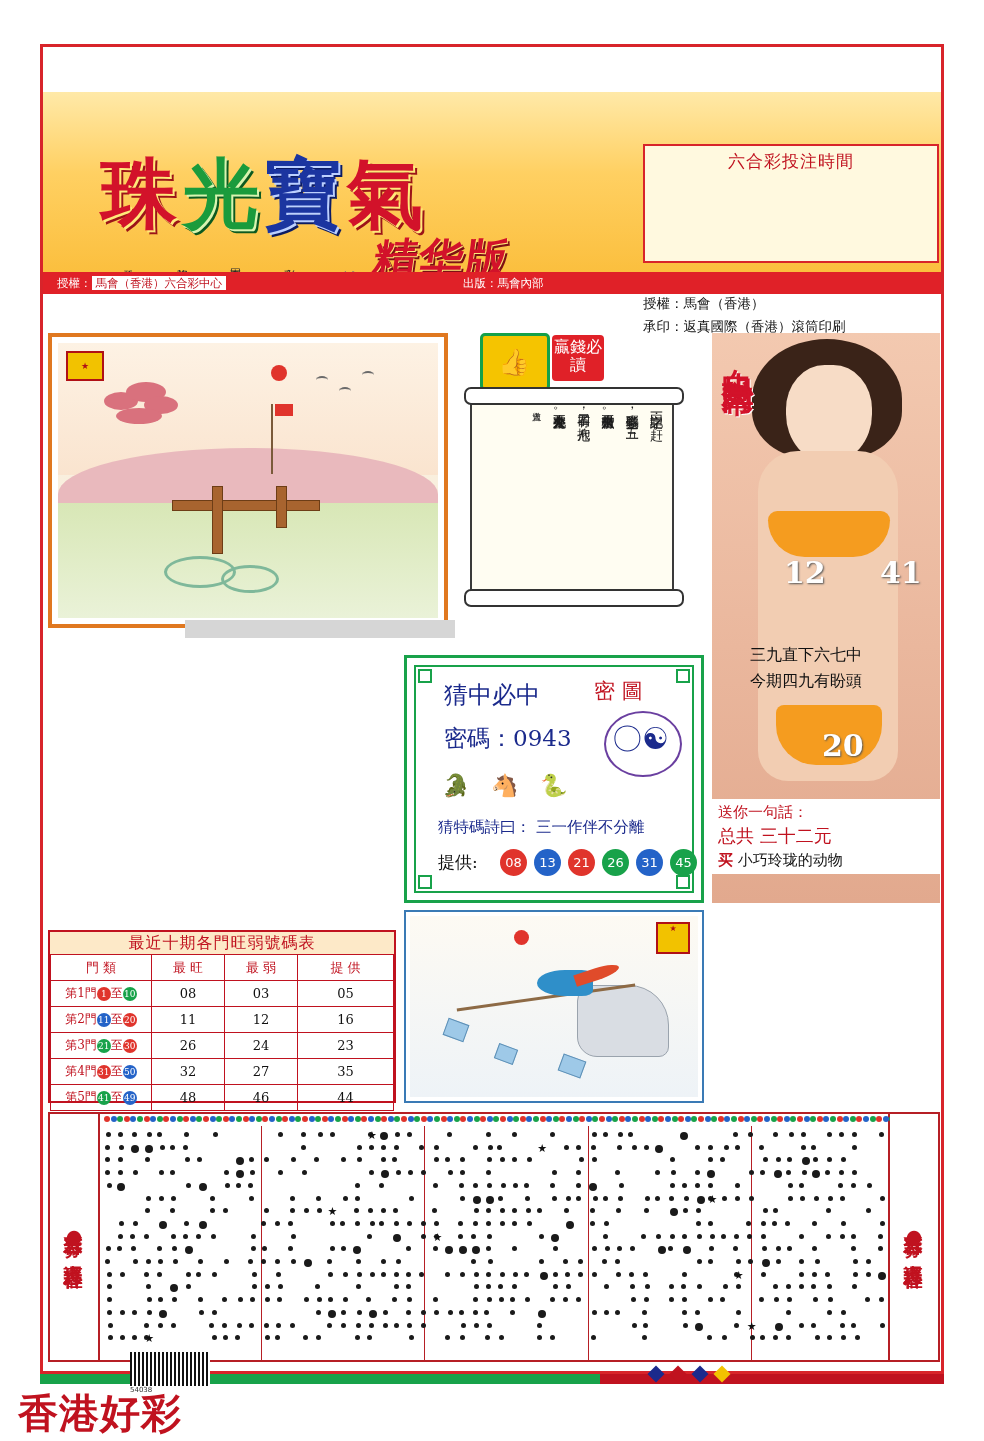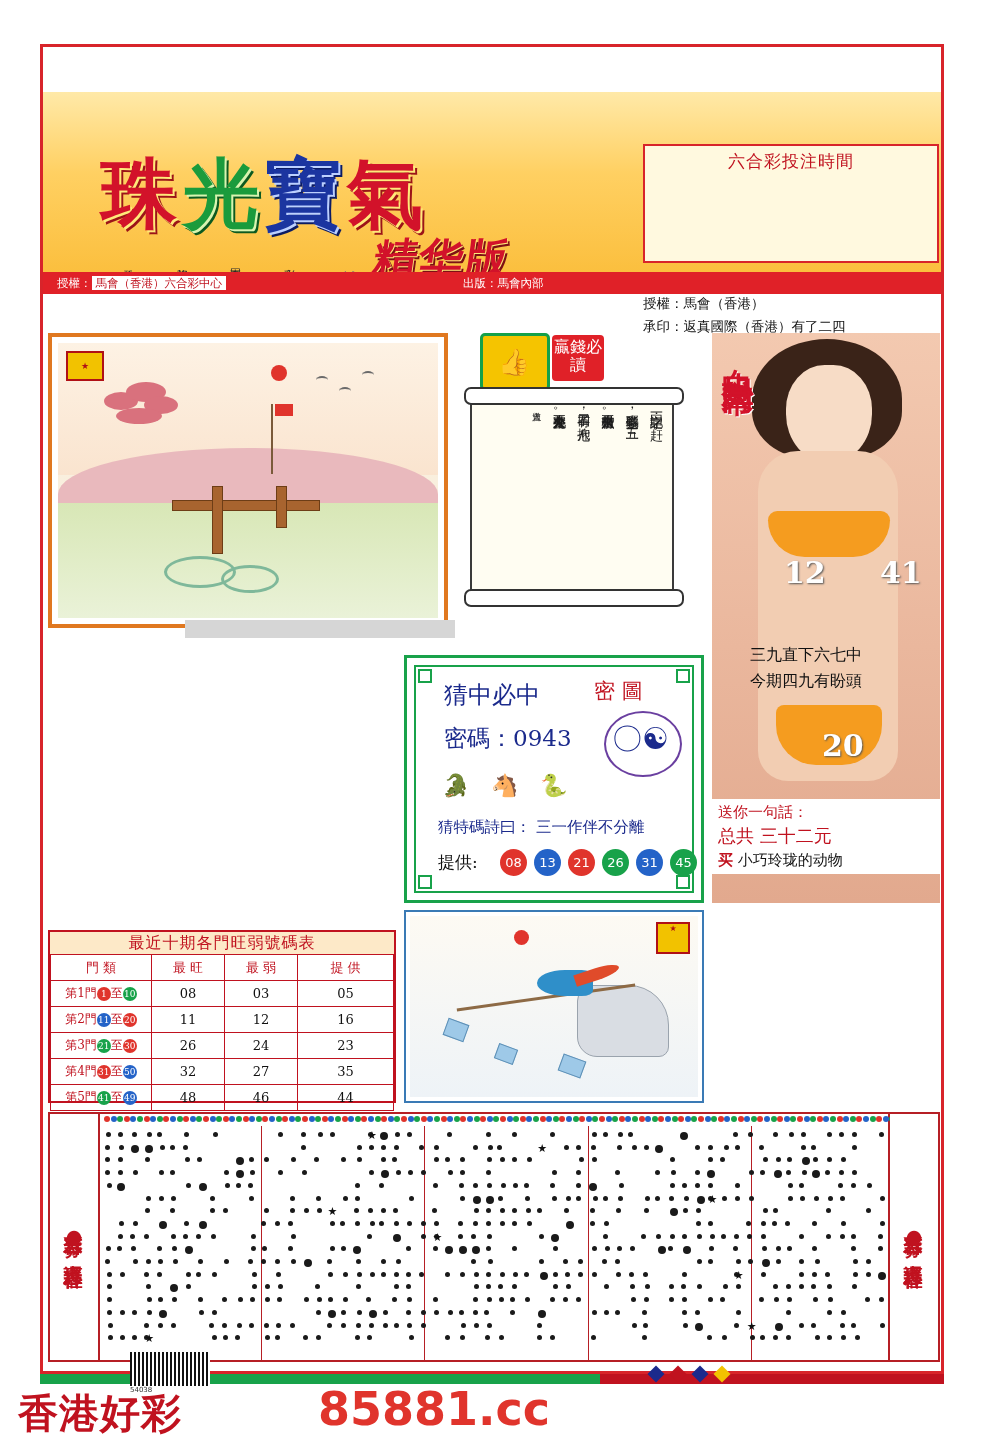--- a/index.html
+++ b/index.html
@@ -353,21 +353,21 @@
       <div class="vert-col vc3">因會至首鱻米炊</div>
       <div class="vert-col vc4">六彩賺里福萬家</div>
       <div class="vert-col vc5">誠言</div>
 
       <div class="pub-box">
         <div class="pub-box-title">六合彩投注時間</div>
       </div>
       <div class="pub-lines">
         <div>出版：香港六合彩出版中心</div>
         <div>授權：馬會（香港）</div>
-        <div>承印：返真國際（香港）有了二四</div>
+        <div>承印：返真國際（香港）滾筒印刷</div>
       </div>
     </div>
 
     <div class="hdr-bottom-band">
       <div class="hbb-l">
         <span>授權：</span><span class="wbox">馬會（香港）六合彩中心</span>
       </div>
       <div class="hbb-r">出版：馬會內部</div>
     </div>
   </div>
@@ -1260,15 +1260,14 @@
   <div class="footer-bar"></div>
   <div class="footer-diamonds">
     <div class="dia" style="background:#1b2a8c;"></div>
     <div class="dia" style="background:#c0121f;"></div>
     <div class="dia" style="background:#1b2a8c;"></div>
     <div class="dia" style="background:#f2c200;"></div>
   </div>
   <div class="barcode"></div>
   <div class="barcode-cap">54038</div>
   <div class="footer-text-l">香港好彩</div>
-  <div class="footer-text-r">85881.cc</div>
 
 </div>
 
 </body></html>

